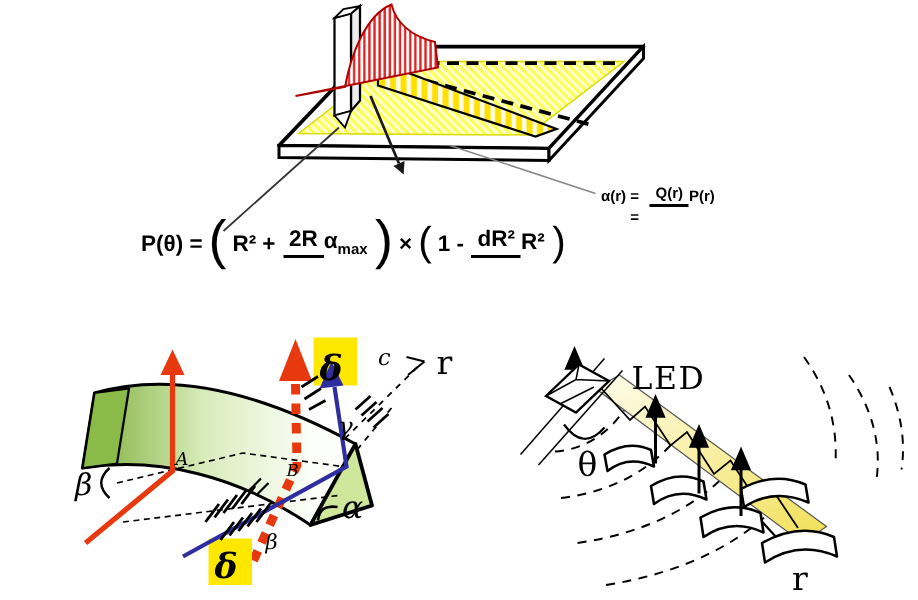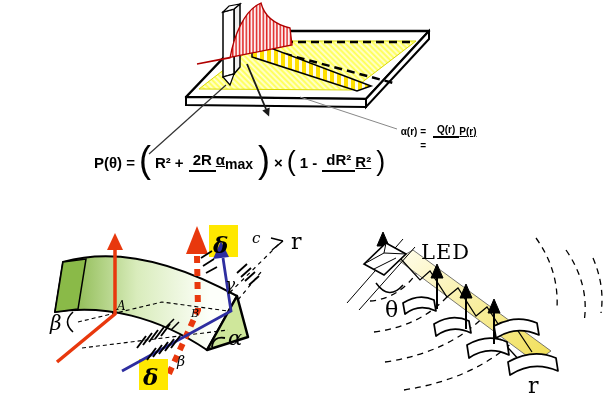--- a/index.html
+++ b/index.html
@@ -11,22 +11,22 @@
   #fig-led{left:330px;top:200px;}
   
   .formula{position:absolute;display:flex;align-items:center;font-weight:bold;
            font-size:15px;white-space:nowrap;z-index:5;}
   #formula-p{left:92px;top:136px;height:52px;}
   .bigp{font-size:36px;font-weight:400;line-height:.85;transform:translateY(-2px);}
   .medp{font-size:27px;font-weight:400;line-height:.9;transform:translateY(-1px);}
   .tok{margin:0 2px;}
   .frac{display:inline-flex;flex-direction:row;align-items:center;margin:0 3px;line-height:1.1;}
   .frac .num{border-bottom:2.5px solid #000;padding:0 4px 1px 4px;}
-  .frac .den{padding-top:1px;text-decoration:underline;}
-  .den sub{font-size:14px;font-weight:bold;}
+  .frac .den{padding-top:1px;}
+  .den sub{font-size:10px;font-weight:bold;}
   #formula-a{left:374px;top:124px;display:block;font-size:10px;font-weight:bold;z-index:5;}
   .f2row{display:flex;align-items:center;margin-bottom:2px;}
   .f2lhs{display:inline-block;width:52px;text-align:right;padding-right:4px;}
   
   text{font-family:"DejaVu Serif","Liberation Serif",serif;fill:#000;}
   .it{font-style:italic;}
   .bold{font-weight:bold;}
 </style>
 </head>
 <body>

